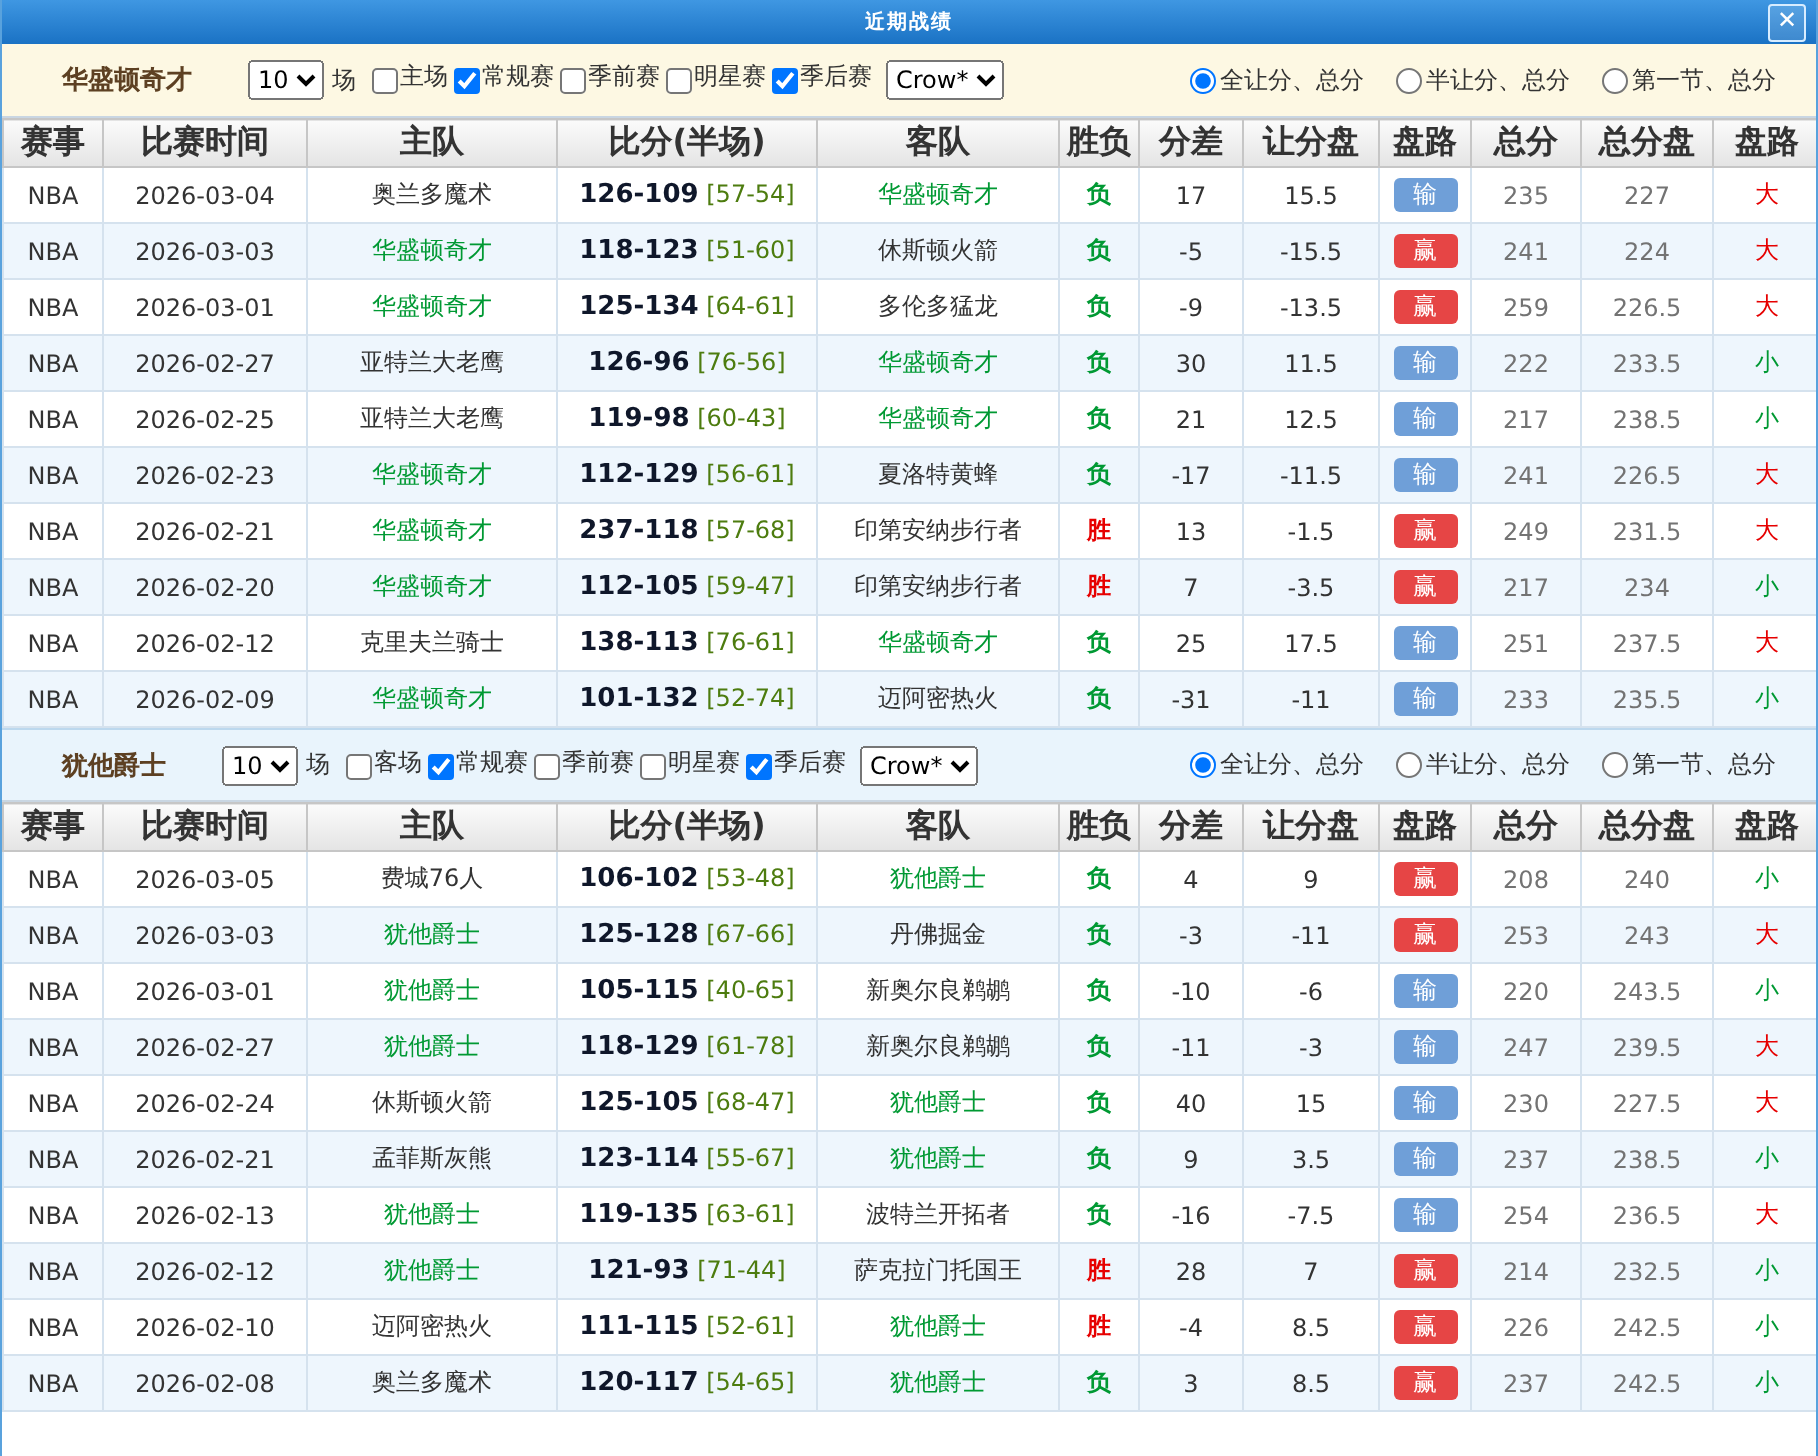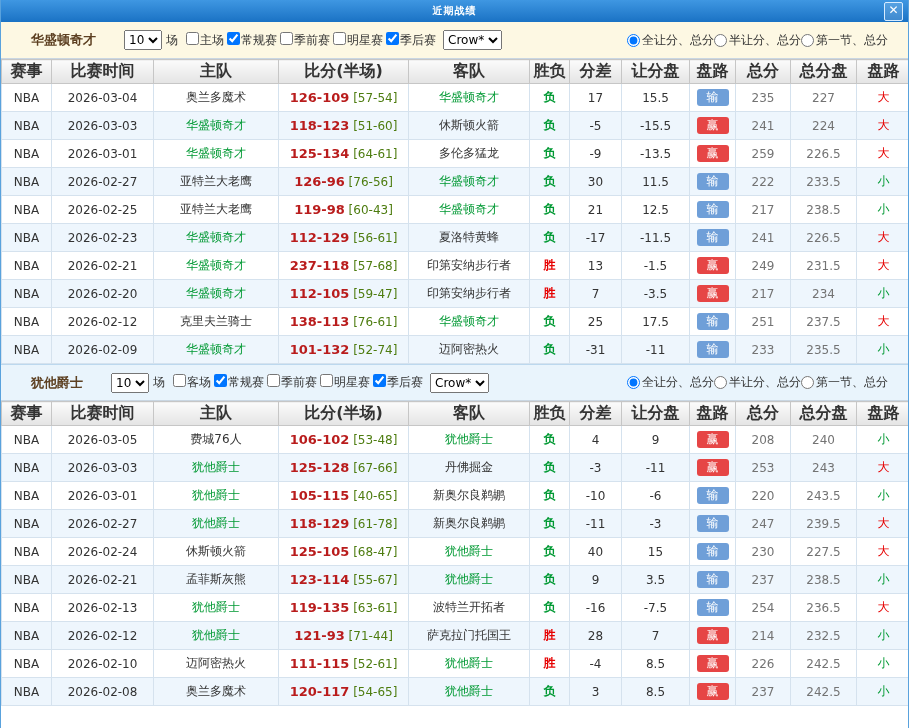--- a/index.html
+++ b/index.html
@@ -13,33 +13,33 @@
   .close-btn{position:absolute;right:5px;top:2px;width:17px;height:17px;line-height:15px;
              text-align:center;color:#fff;font-size:12px;font-weight:bold;
              border:1px solid #d7ecff;border-radius:2px;cursor:pointer;background:rgba(255,255,255,.15);}
   .filterbar{display:flex;align-items:center;height:37px;border-bottom:1px solid #c9d6e2;
              padding:0 14px 0 30px;box-sizing:border-box;}
   .filterbar.cream{background:#fdf8e3;}
   .filterbar.blue{background:#e9f4fc;border-top:1px solid #bcd8ee;}
   .team-name{font-weight:bold;color:#5d4022;font-size:13px;margin-right:24px;}
   select{font-size:12px;height:20px;margin:0 4px;font-family:inherit;}
   .lbl{margin-right:8px;}
-  .cb{display:inline-flex;align-items:flex-start;margin-right:3px;white-space:nowrap;}
+  .cb{display:inline-flex;align-items:flex-end;margin-right:3px;white-space:nowrap;}
   .cb input{margin:0 1px 0 0;width:13px;height:13px;}
-  .rb{display:inline-flex;align-items:center;margin-left:0;white-space:nowrap;}
+  .rb{display:inline-flex;align-items:center;margin-left:16px;white-space:nowrap;}
   .rb input{margin:0 2px 0 0;width:13px;height:13px;}
   .radio-group{margin-left:auto;display:flex;align-items:center;padding-right:6px;}
   table{border-collapse:collapse;table-layout:fixed;width:909px;}
   th{background:linear-gradient(180deg,#fbfbfb,#e4e4e4);border:1px solid #c6c6c6;height:23px;
      font-size:16px;font-weight:bold;color:#333;padding:0;}
   td{border:1px solid #d5e2ee;height:27px;text-align:center;padding:0;font-size:12px;color:#333;
      white-space:nowrap;overflow:hidden;}
   tbody tr:nth-child(even) td{background:#eef6fd;}
   .team-green{color:#009933;}
-  .score{font-weight:bold;color:#b91c1c;font-size:13px;}
+  .score{font-weight:bold;color:#0f172a;font-size:13px;}
   .half{color:#4d7c0f;}
   .wl{font-weight:bold;}
   .wl.win{color:#e60000;}
   .wl.lose{color:#009933;}
   .badge{display:inline-block;min-width:28px;height:17px;line-height:17px;border-radius:3px;
          color:#fff;font-size:12px;padding:0 2px;}
   .badge.win{background:#e64545;}
   .badge.lose{background:#6f9fd8;}
   .num-blue{color:#737373;}
   .res-big{color:#e60000;}

